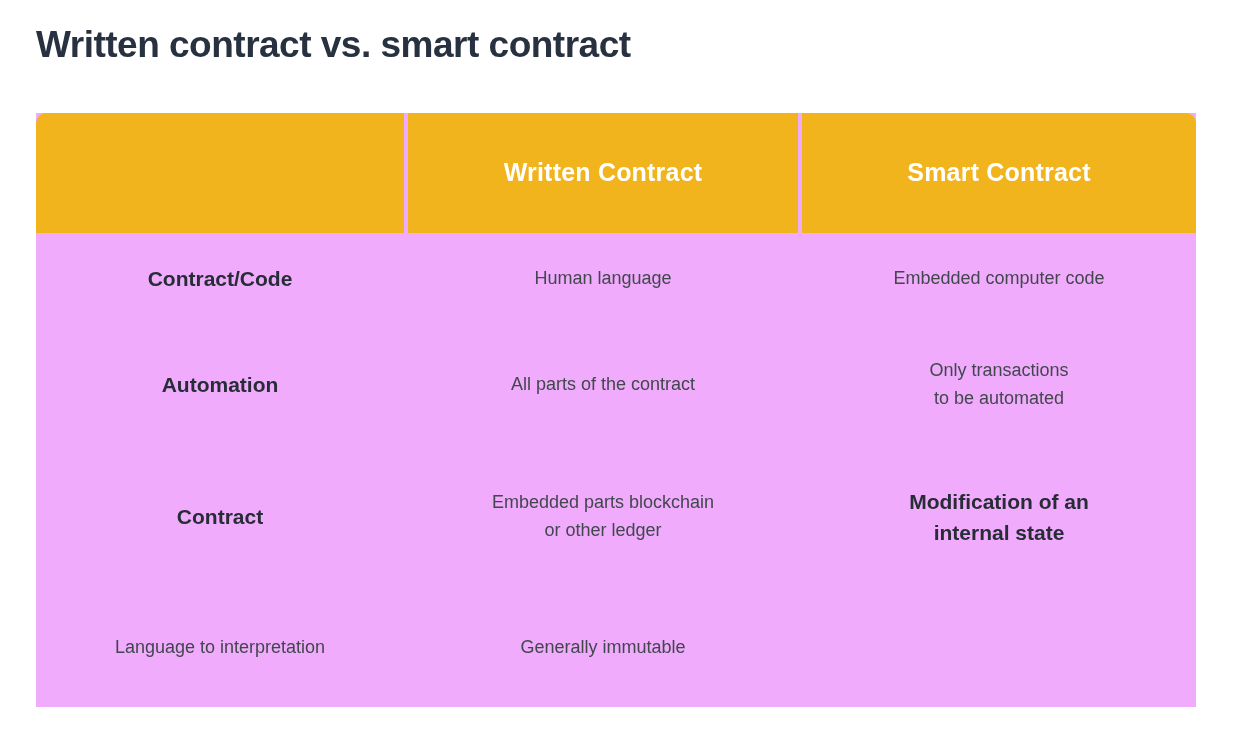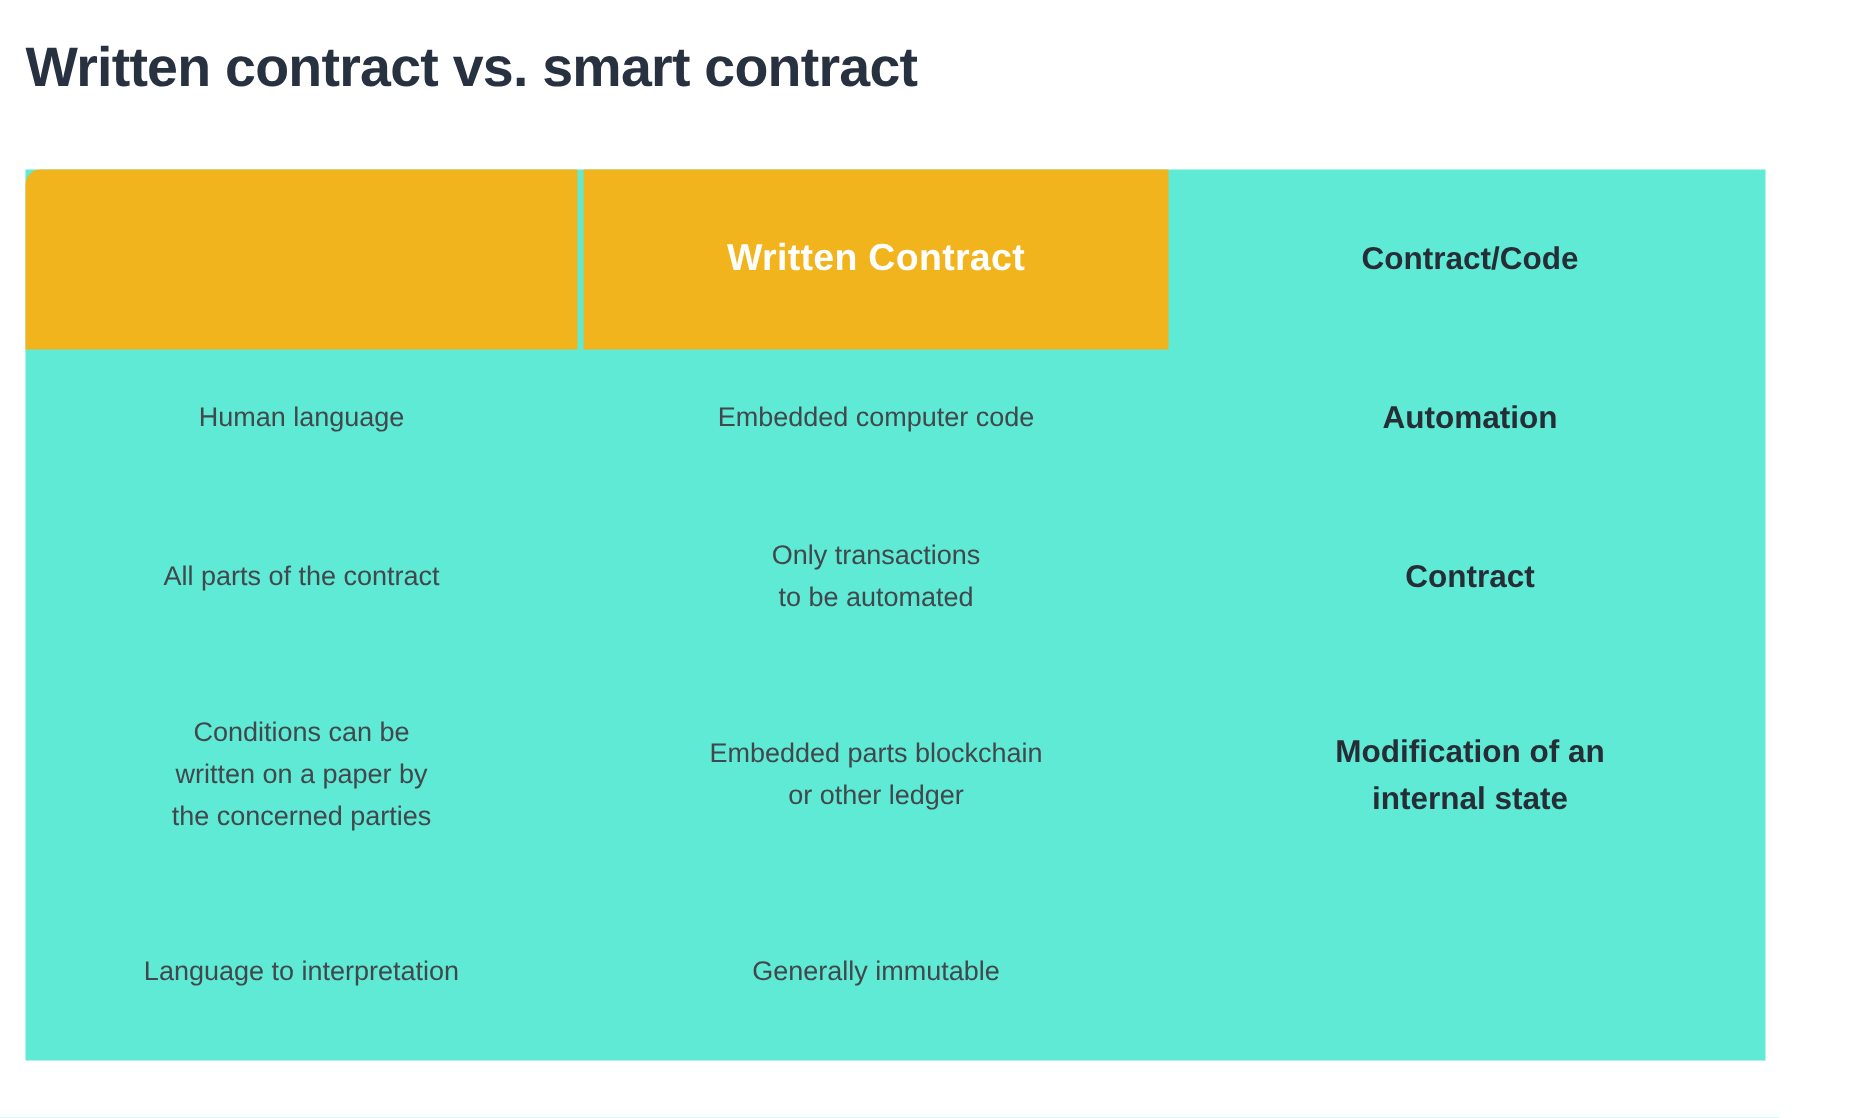--- a/index.html
+++ b/index.html
@@ -8,38 +8,38 @@
     background: #ffffff;
     width: 1238px;
     height: 745px;
     overflow: hidden;
     font-family: "Liberation Sans", "DejaVu Sans", sans-serif;
   }
   .page {
     width: 1238px;
     height: 745px;
     box-sizing: border-box;
-    padding: 25px 43px 0 17px;
+    padding: 25px 43px 0 36px;
   }
   .title {
     margin: 0;
     font-size: 37px;
     font-weight: 700;
     letter-spacing: -0.5px;
     color: #273140;
     line-height: 1.1;
   }
   .cmp-table {
     margin-top: 47px;
     display: grid;
     grid-template-columns: 368fr 390fr 394fr;
     grid-template-rows: 120px 84px 120px 137px 117px;
     gap: 4px 4px;
     width: 1160px;
-    background: #5eead4;
+    background: #f0abfc;
   }
   .cell {
     display: flex;
     align-items: center;
     justify-content: center;
     text-align: center;
     white-space: pre-line;
     padding: 6px 18px;
     box-sizing: border-box;
   }
@@ -69,34 +69,32 @@
 </head>
 <body>
 
 <div class="page">
   <h1 class="title">Written contract vs. smart contract</h1>
 
   <div class="cmp-table">
 
     <div class="cell header first"></div>
     <div class="cell header">Written Contract</div>
+    <div class="cell header last">Smart Contract</div>
 
     <div class="cell label row-white">Contract/Code</div>
     <div class="cell value row-white">Human language</div>
     <div class="cell value row-white">Embedded computer code</div>
 
     <div class="cell label row-gray">Automation</div>
     <div class="cell value row-gray">All parts of the contract</div>
     <div class="cell value row-gray">Only transactions
 to be automated</div>
 
     <div class="cell label row-white">Contract</div>
-    <div class="cell value row-white">Conditions can be
-written on a paper by
-the concerned parties</div>
     <div class="cell value row-white">Embedded parts blockchain
 or other ledger</div>
 
     <div class="cell label row-gray bottom-first">Modification of an
 internal state</div>
     <div class="cell value row-gray">Language to interpretation</div>
     <div class="cell value row-gray bottom-last">Generally immutable</div>
   </div>
 </div>
 

